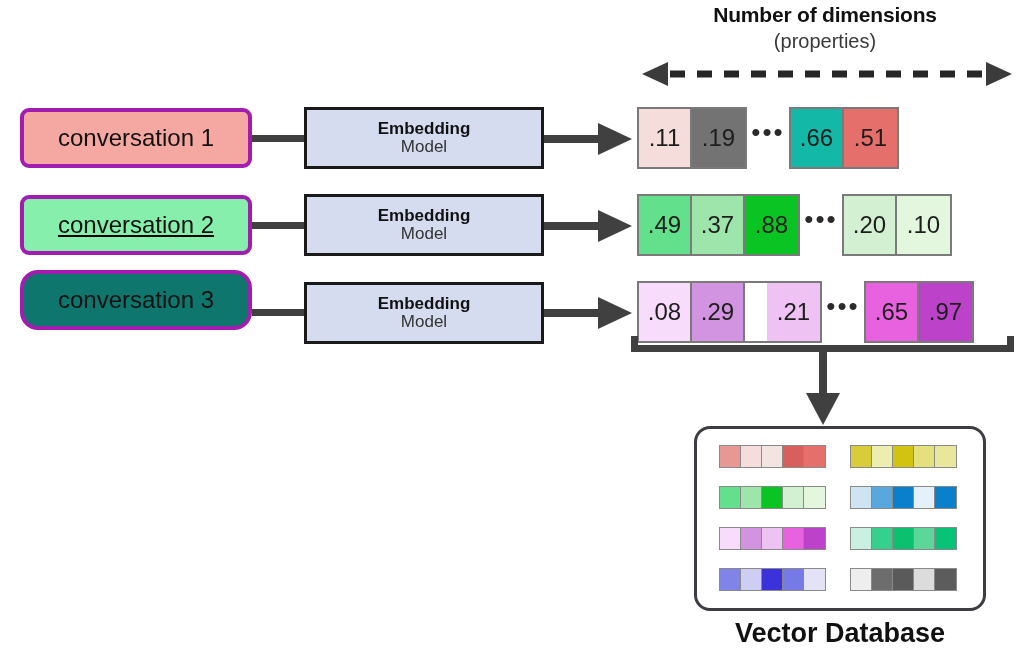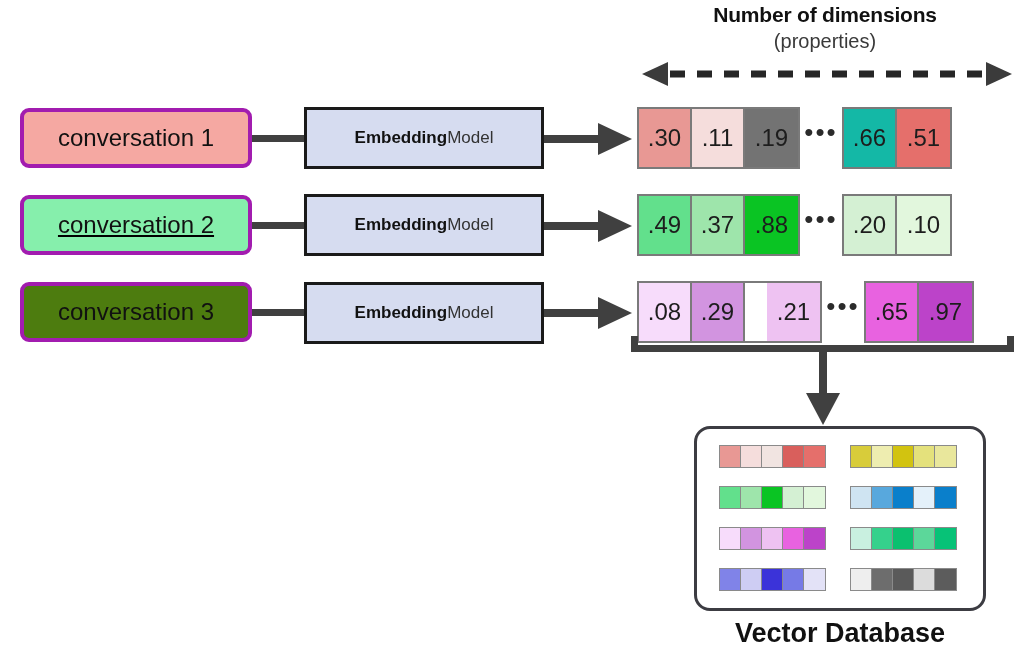--- a/index.html
+++ b/index.html
@@ -73,21 +73,21 @@
   
   .model-box {
     position: absolute;
     left: 304px;
     width: 240px;
     height: 62px;
     background: #d6dcf0;
     border: 3px solid #1a1a1a;
     box-sizing: border-box;
     display: flex;
-    flex-direction: row;
+    flex-direction: column;
     align-items: center;
     justify-content: center;
     line-height: 1.08;
   }
   .model-t1 {
     font-size: 17px;
     font-weight: bold;
     color: #111111;
   }
   .model-t2 {
@@ -256,21 +256,20 @@
     <span class="model-t2">Model</span>
   </div>
   <div class="arrow-wrap" style="top:123px;">
     <svg width="88" height="32" viewBox="0 0 88 32">
       <line x1="0" y1="16" x2="58" y2="16" stroke="#404040" stroke-width="8"></line>
       <polygon points="88,16 54,0 54,32" fill="#404040"></polygon>
     </svg>
   </div>
   <div class="vec-row" style="top:107px;">
     <div class="vec-group">
-      <div class="vec-cell" style="background: rgb(232, 152, 148);">.30</div>
       <div class="vec-cell" style="background: rgb(245, 221, 220);">.11</div>
       <div class="vec-cell" style="background: #737373;">.19</div>
     </div>
     <div class="vec-dots">•••</div>
     <div class="vec-group">
       <div class="vec-cell" style="background: #14b8a6;">.66</div>
       <div class="vec-cell" style="background: rgb(229, 111, 107);">.51</div>
     </div>
   </div>
 
@@ -294,21 +293,21 @@
       <div class="vec-cell" style="background: rgb(158, 229, 171);">.37</div>
       <div class="vec-cell" style="background: rgb(10, 196, 35);">.88</div>
     </div>
     <div class="vec-dots">•••</div>
     <div class="vec-group">
       <div class="vec-cell" style="background: rgb(212, 240, 211);">.20</div>
       <div class="vec-cell" style="background: rgb(226, 247, 221);">.10</div>
     </div>
   </div>
 
-  <div class="conv-box" style="top:282px; background:#4d7c0f;">
+  <div class="conv-box" style="top:270px; background:#0f766e;border-radius:18px;">
     <span class="conv-label">conversation 3</span>
   </div>
   <div class="connector" style="top:309px;"></div>
   <div class="model-box" style="top:282px;">
     <span class="model-t1">Embedding</span>
     <span class="model-t2">Model</span>
   </div>
   <div class="arrow-wrap" style="top:297px;">
     <svg width="88" height="32" viewBox="0 0 88 32">
       <line x1="0" y1="16" x2="58" y2="16" stroke="#404040" stroke-width="8"></line>

